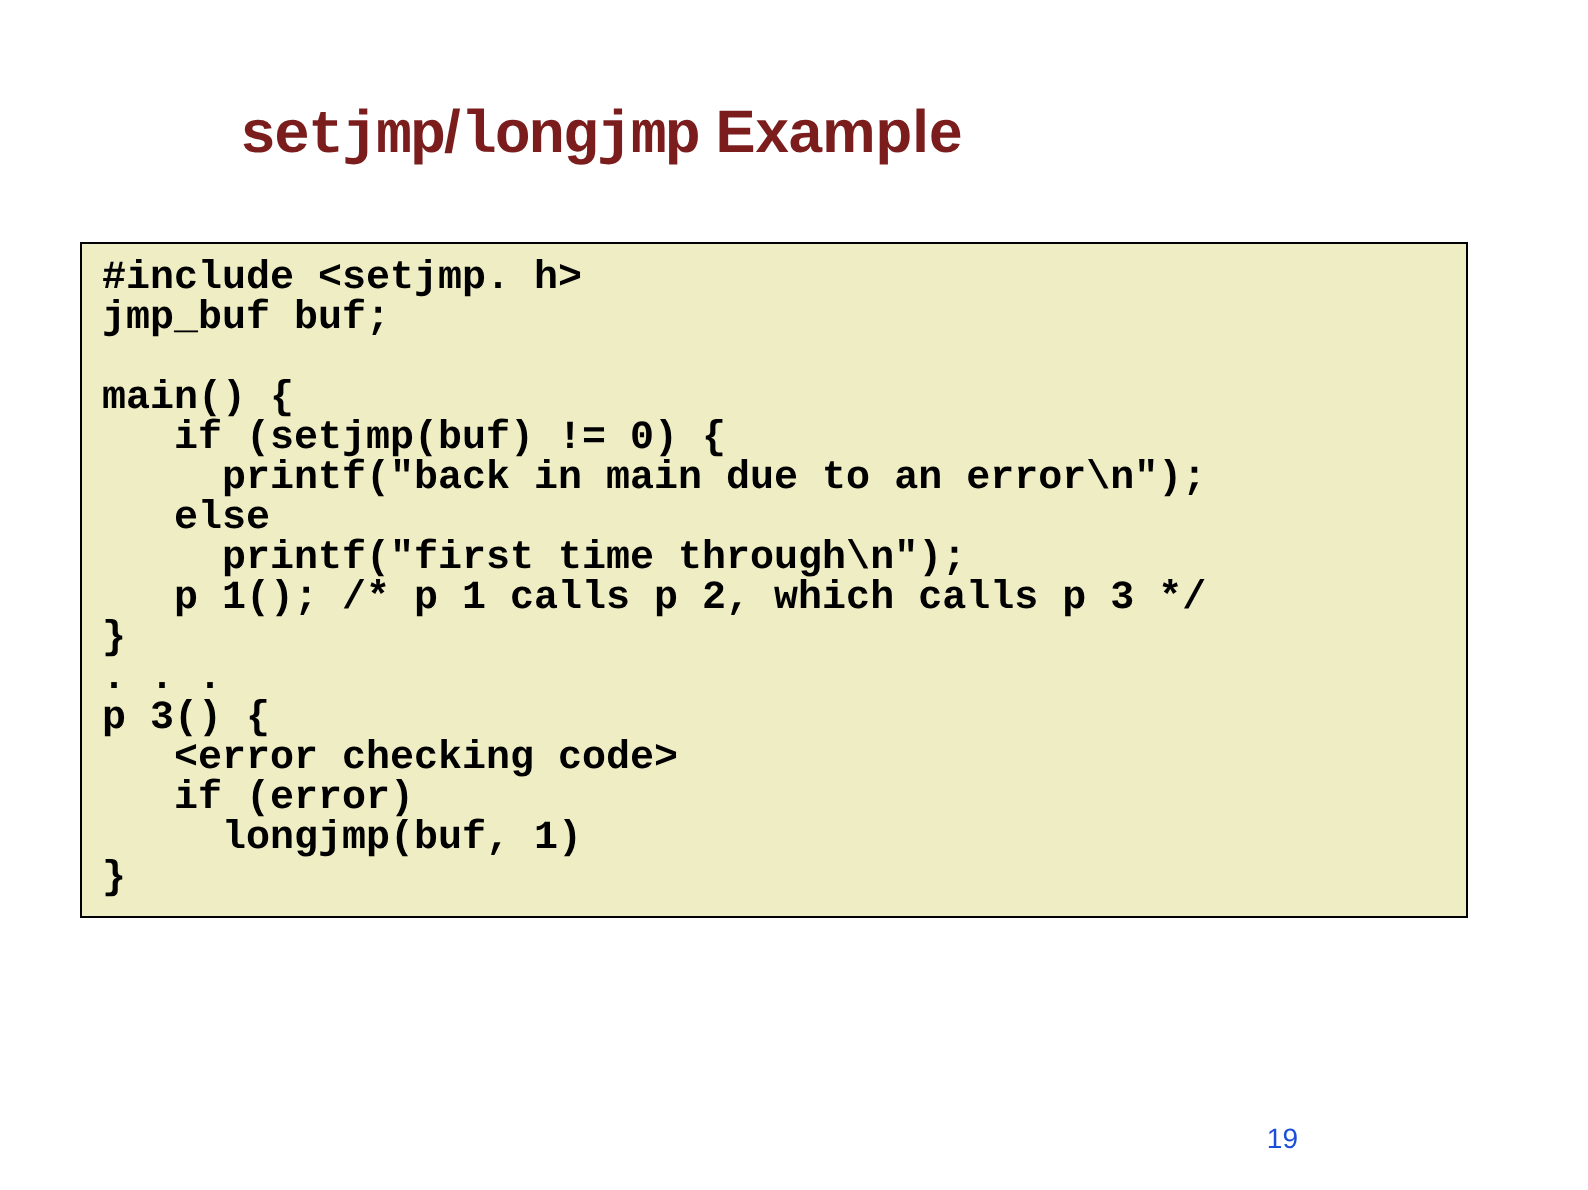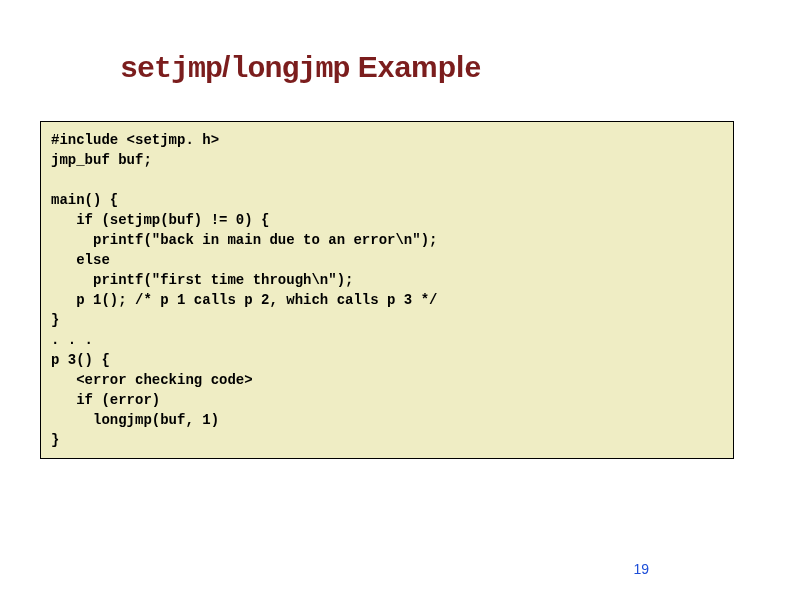--- a/index.html
+++ b/index.html
@@ -37,21 +37,21 @@
     width: 694px;
     background: #efedc4;
     border: 1px solid #000000;
     padding: 8px 10px 8px 10px;
     box-sizing: border-box;
   }
   .codebox pre {
     margin: 0;
     font-family: "Courier New", Courier, monospace;
     font-weight: bold;
-    font-size: 14px;
+    font-size: 20px;
     line-height: 20px;
     color: #000000;
     white-space: pre;
   }
   .pagenum {
     position: absolute;
     right: 22px;
     bottom: 18px;
     font-size: 14px;
     color: #1d4ed8;

